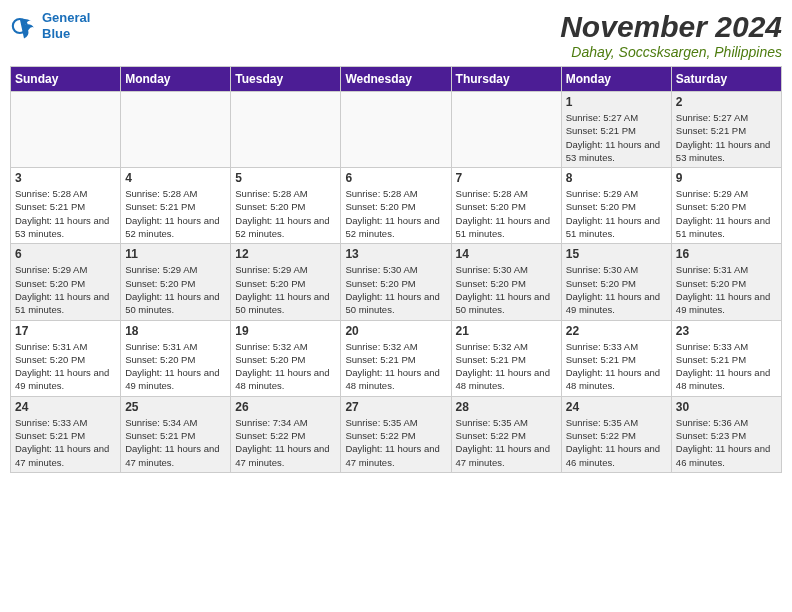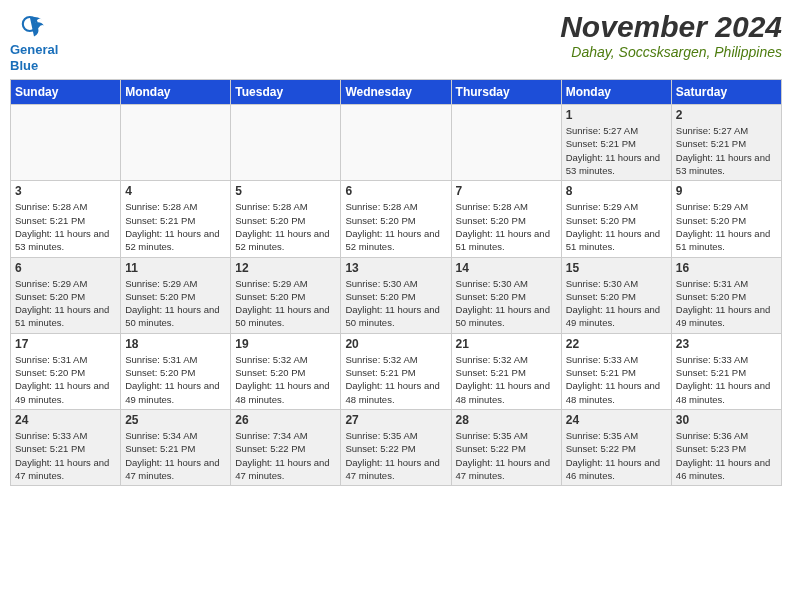--- a/index.html
+++ b/index.html
@@ -13,21 +13,20 @@
     .header {
       display: flex;
       align-items: flex-start;
       justify-content: space-between;
       margin-bottom: 6px;
     }
     .logo {
       display: flex;
       align-items: center;
       gap: 4px;
-      flex-direction: column;
     }
     .logo-text {
       font-size: 13px;
       font-weight: bold;
       color: #333;
       line-height: 1.2;
     }
     .logo-text span {
       color: #1a6fba;
     }
@@ -46,21 +45,21 @@
     }
     .subtitle {
       font-size: 14px;
       color: #4d7c0f;
     }
     table {
       width: 100%;
       border-collapse: collapse;
     }
     th {
-      background-color: #1d4ed8;
+      background-color: #4c1d95;
       color: #fff;
       font-size: 12px;
       padding: 5px 4px;
       text-align: left;
       border: 1px solid #ccc;
     }
     td {
       vertical-align: top;
       border: 1px solid #ccc;
       padding: 3px 4px;

